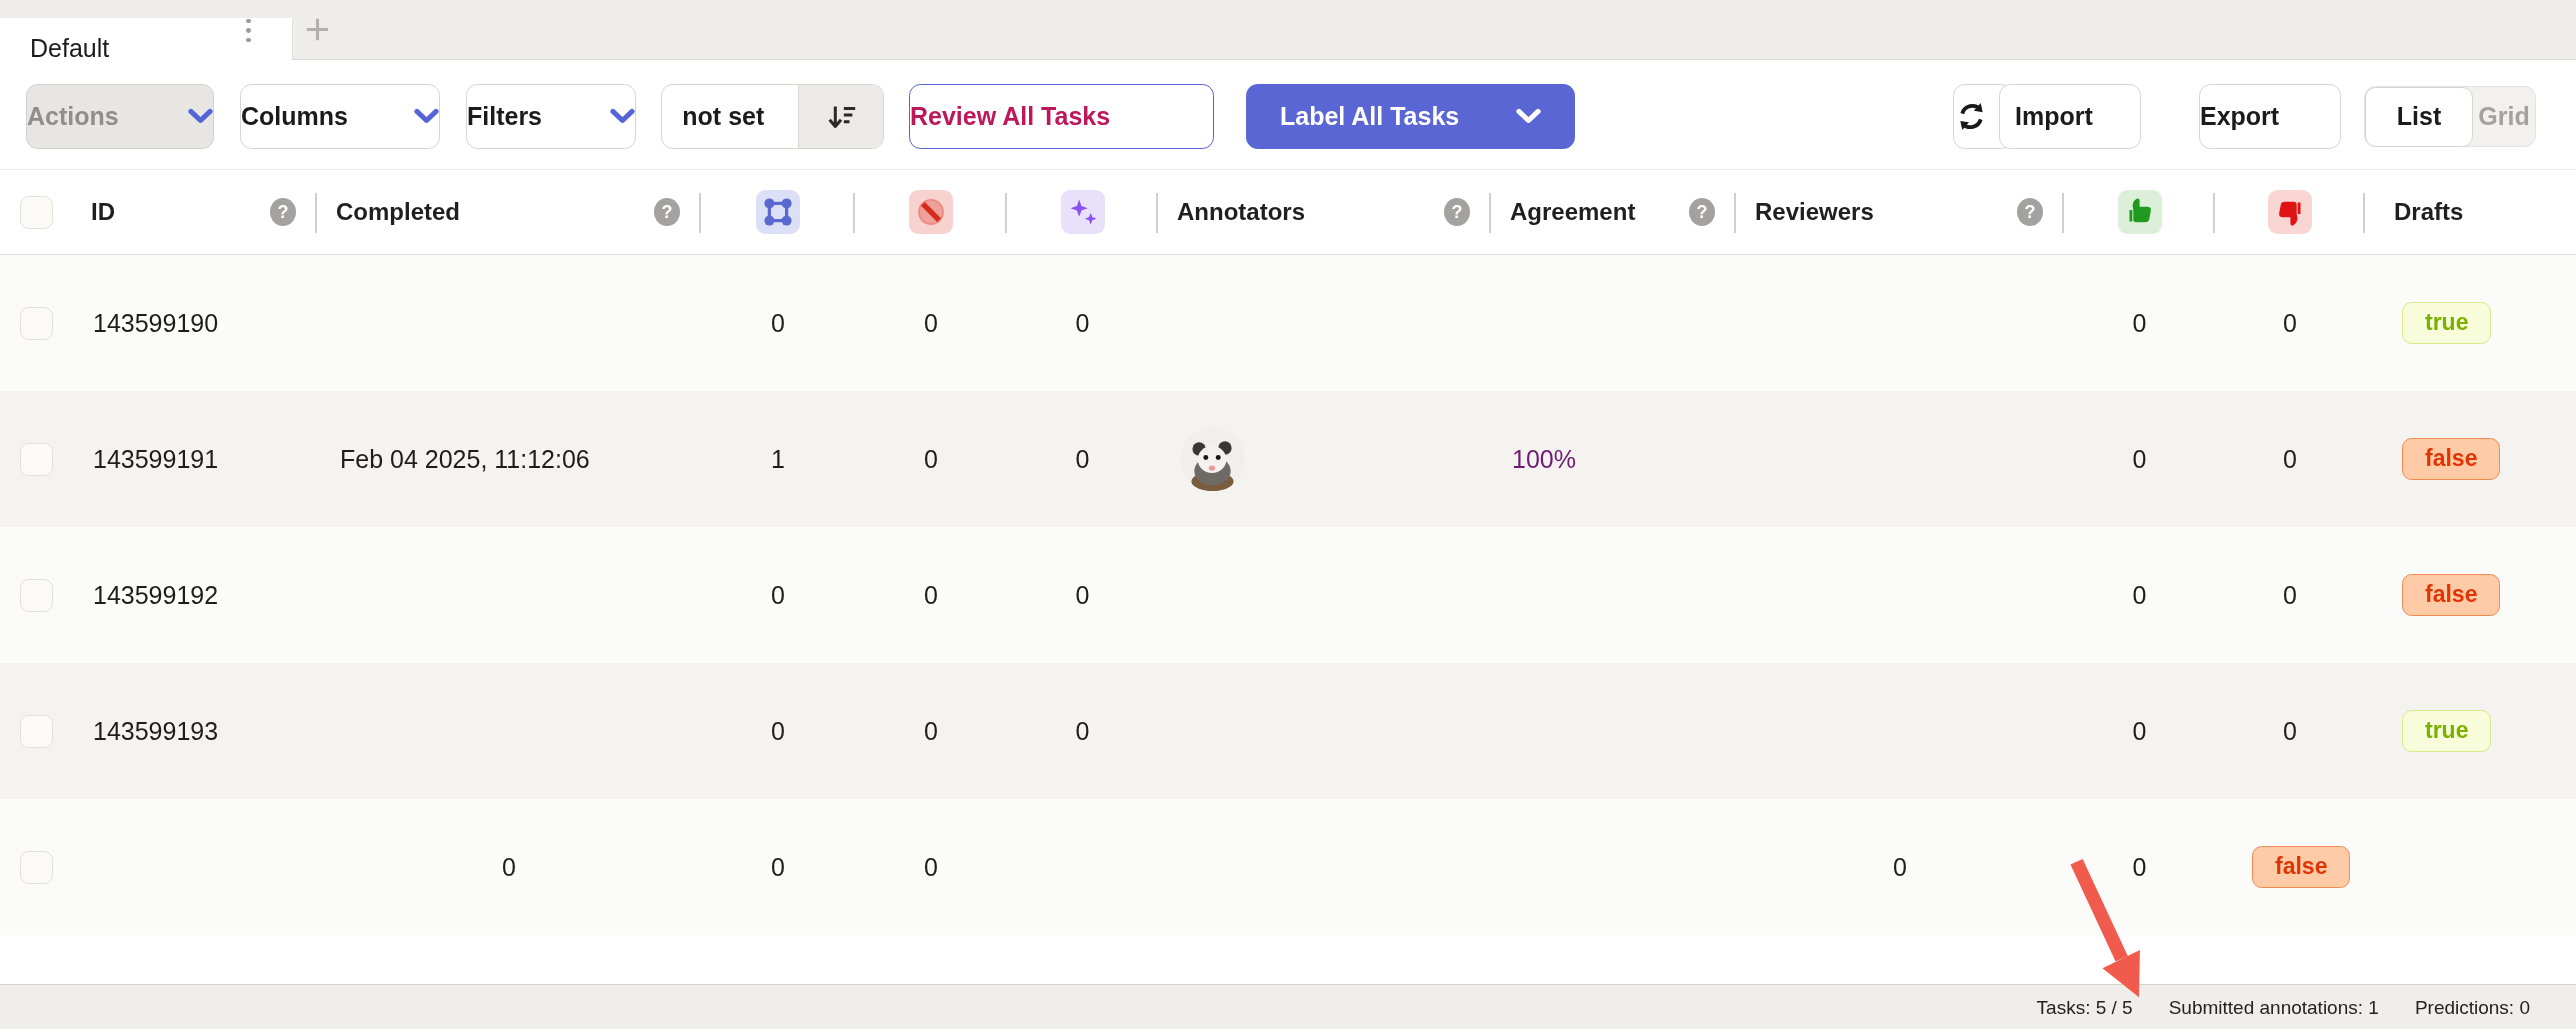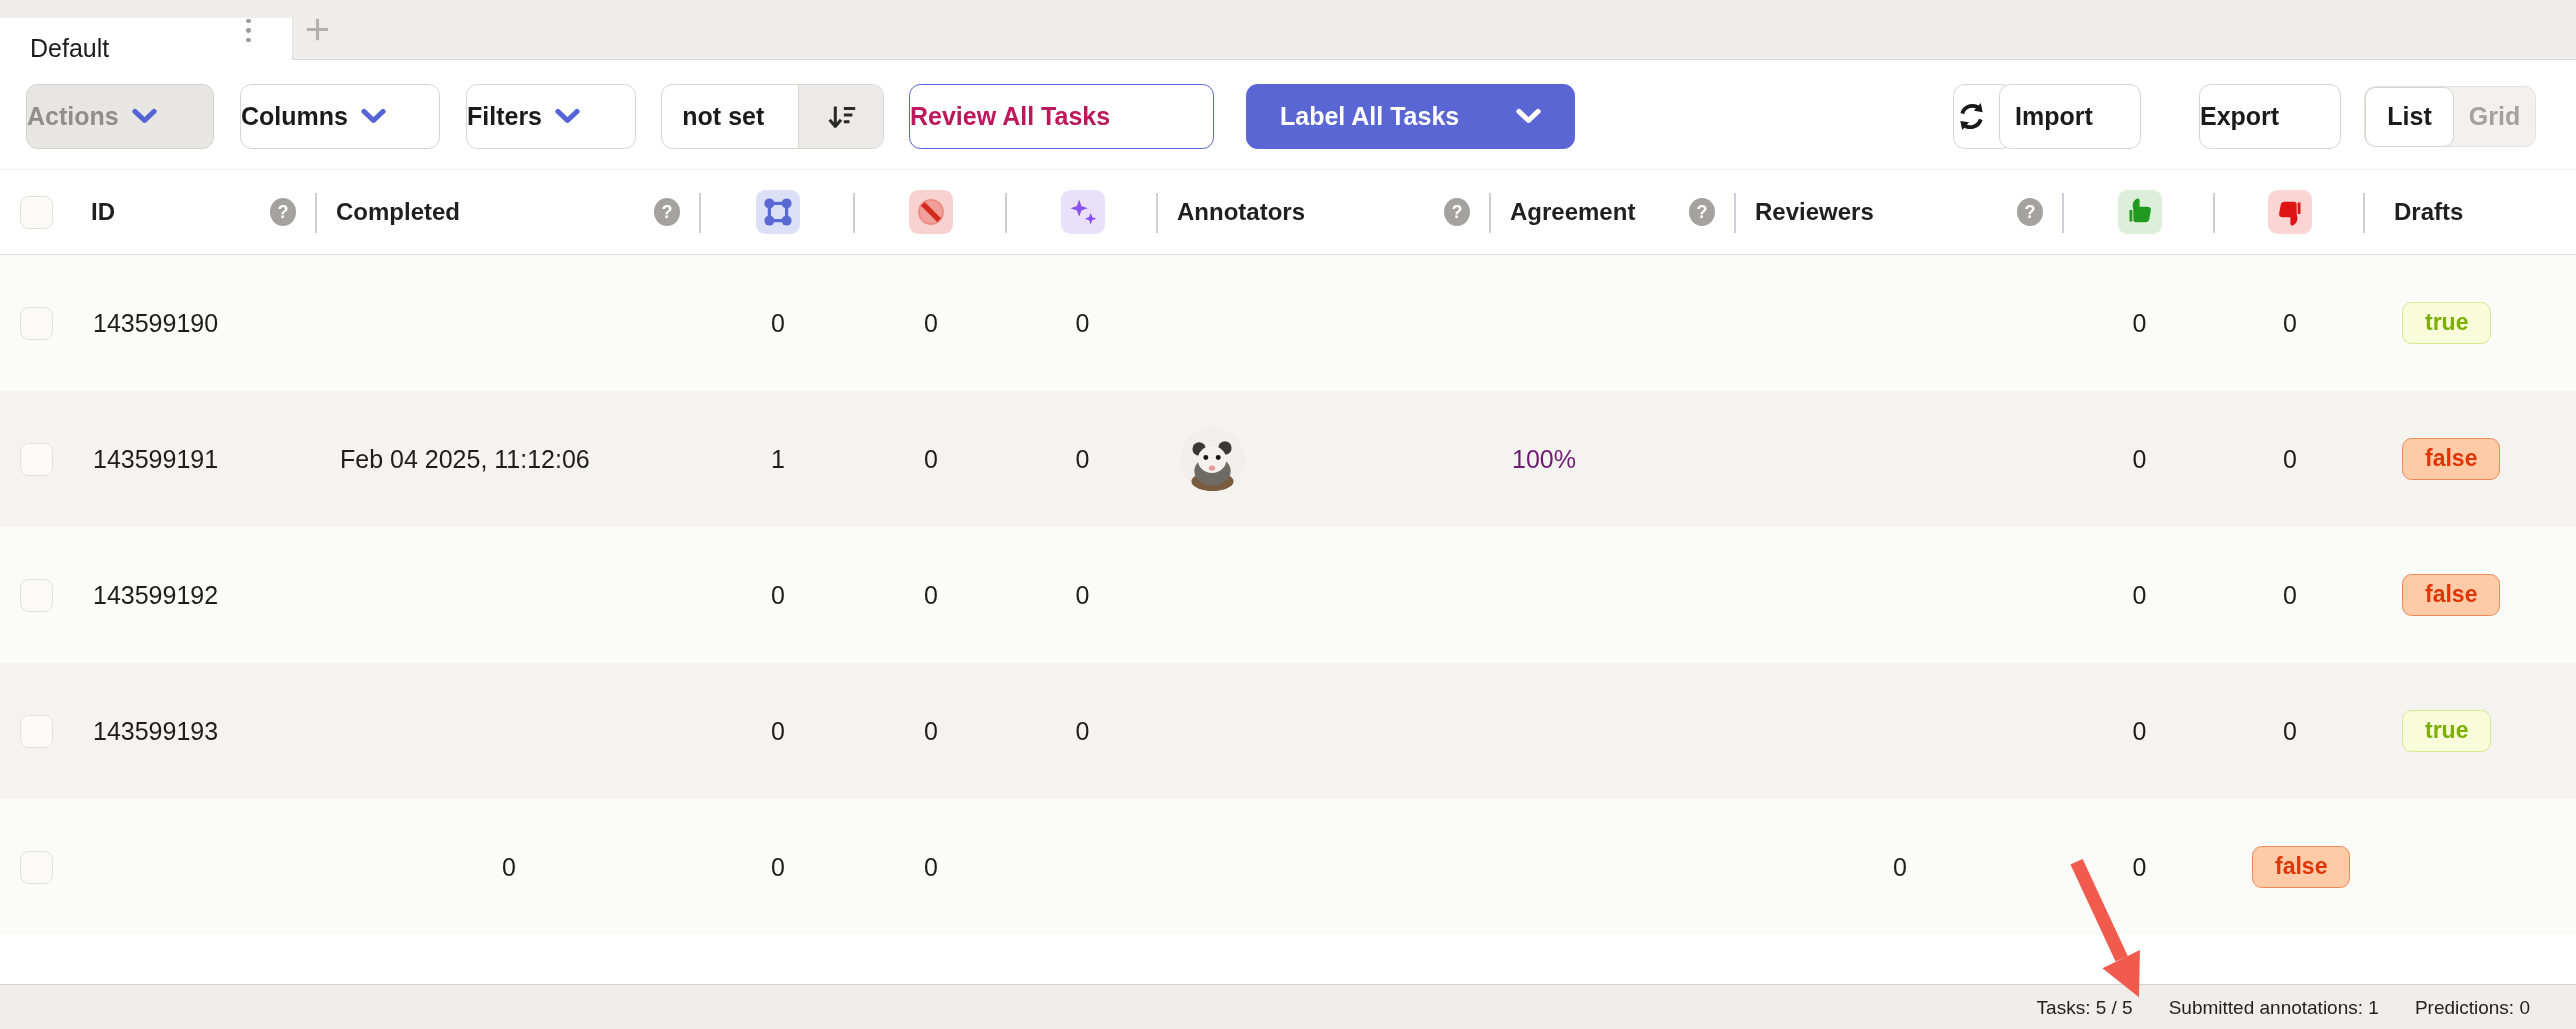--- a/index.html
+++ b/index.html
@@ -18,39 +18,39 @@
   .dots { display:flex; flex-direction:column; gap:4.8px; }
   .dots i { width:4.8px; height:4.8px; border-radius:50%; background:#9b9a97; }
   .tab-add { position:absolute; left:294px; top:7.7px; width:46px; height:44px;
              display:flex; align-items:center; justify-content:center; color:#b3b1ad;
              font-size:38px; font-weight:400; line-height:1; cursor:pointer; }
 
   
   .toolbar { position:absolute; left:0; top:60px; width:2576px; height:110px; background:#fff;
              border-bottom:1px solid #ebeaf0; }
   .btn { position:absolute; top:24px; height:65px; border-radius:11.5px; background:#fff;
-         border:1px solid #d6d5d2; display:flex; align-items:center; justify-content:flex-start;
+         border:1px solid #d6d5d2; display:flex; align-items:center; justify-content:space-between;
          gap:13.4px; font-size:25px; font-weight:700; color:#1b1b1b; cursor:pointer; }
   .btn-actions { left:26px; width:188px; background:#e7e6e3; border-color:#d2d1ce; color:#8f8e8b; }
   .btn-columns { left:240px; width:200px; }
   .btn-filters { left:466px; width:170px; }
   .btn-ordering { left:661px; width:223px; padding:0; overflow:hidden; }
   .ord-text { flex:1 1 auto; text-align:center; }
   .ord-icon { width:85px; height:100%; background:#eceae7; border-left:1px solid #d9d8d5;
               display:flex; align-items:center; justify-content:center; }
   .btn-review { left:909px; width:305px; border:1.9px solid #5463d6; color:#be185d; }
   .btn-label-all { left:1246px; width:329px; background:#5966d3; border-color:#5966d3; color:#fff;
                    justify-content:space-between; padding:0 33px; }
   .btn-refresh { left:1953px; width:60px; }
   .btn-import { left:1999px; width:142px;padding-left:15px; }
   .btn-export { left:2199px; width:142px; }
   .view-toggle { position:absolute; left:2364px; top:26px; width:172px; height:61px;
                  background:#f2f1ee; border:1px solid #e2e1de; border-radius:11.5px;
                  display:flex; align-items:center; }
-  .vt-list { width:89px; height:60px; margin-top:0px; background:#fff; border:1px solid #d6d5d2;
+  .vt-list { width:108px; height:60px; margin-top:0px; background:#fff; border:1px solid #d6d5d2;
              border-radius:10.6px; display:flex; align-items:center; justify-content:center;
              font-size:25px; font-weight:700; color:#1b1b1b; cursor:pointer; }
   .vt-grid { flex:1; text-align:center; font-size:25px; font-weight:700; color:#a3a29f; cursor:pointer; }
 
   
   .grid-row { display:grid;
     grid-template-columns:72px 245px 384px 154px 152px 151px 333px 245px 328px 151px 150px 212px; }
   .thead { position:absolute; left:0; top:170px; width:2576px; height:85px;
            border-bottom:1.9px solid #dcdbe6; background:#fff; }
   .th { position:relative; display:flex; align-items:center; font-size:24px; font-weight:700;

